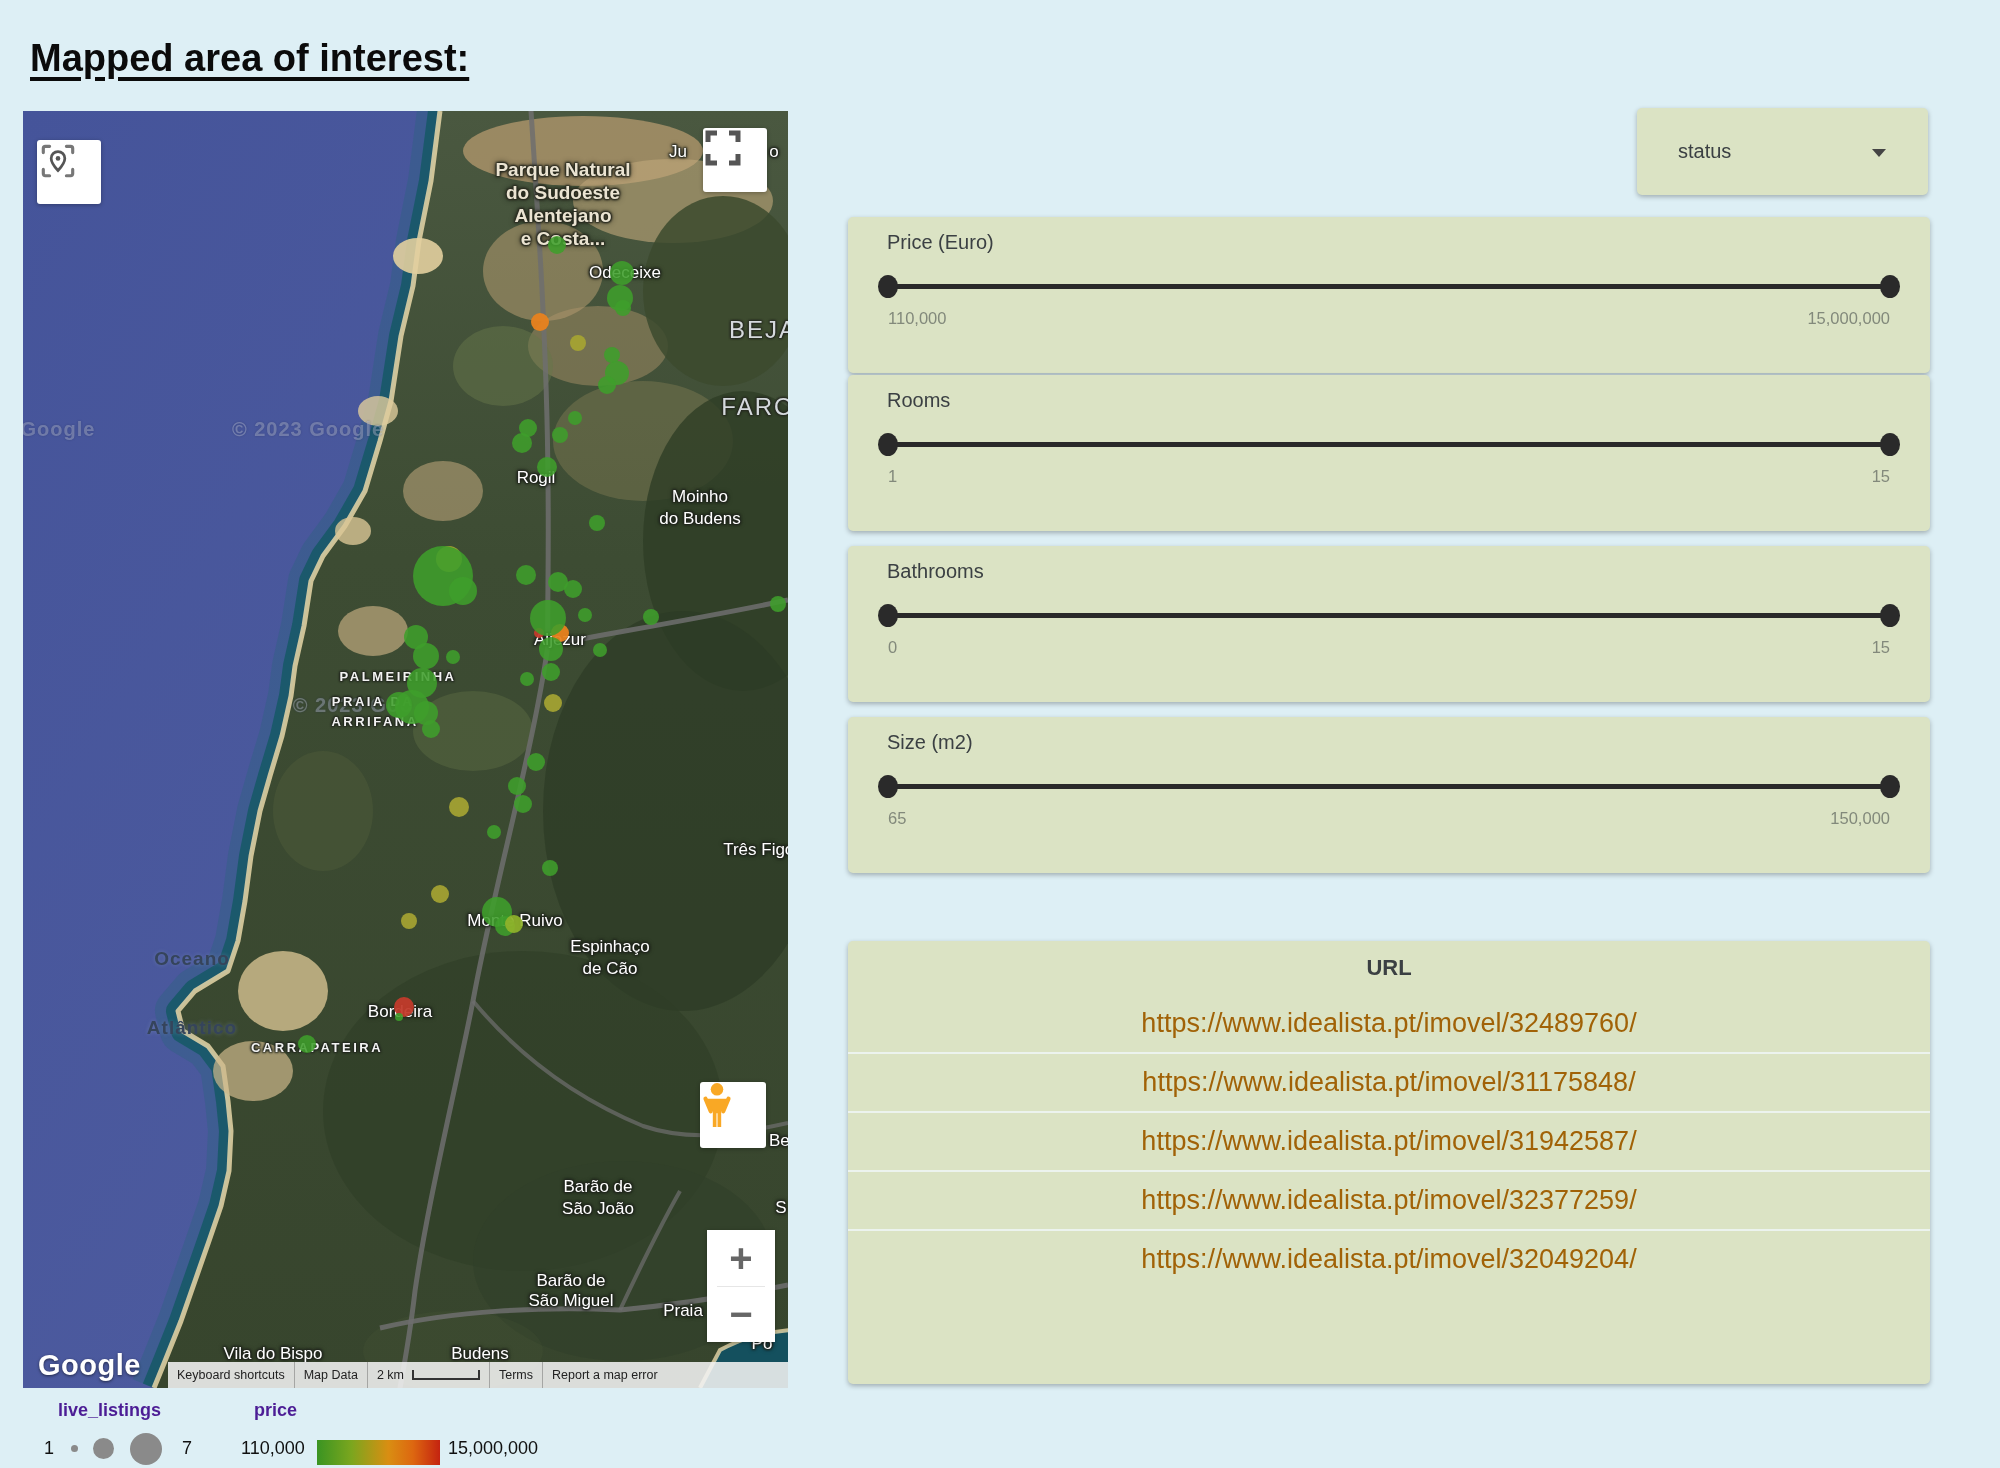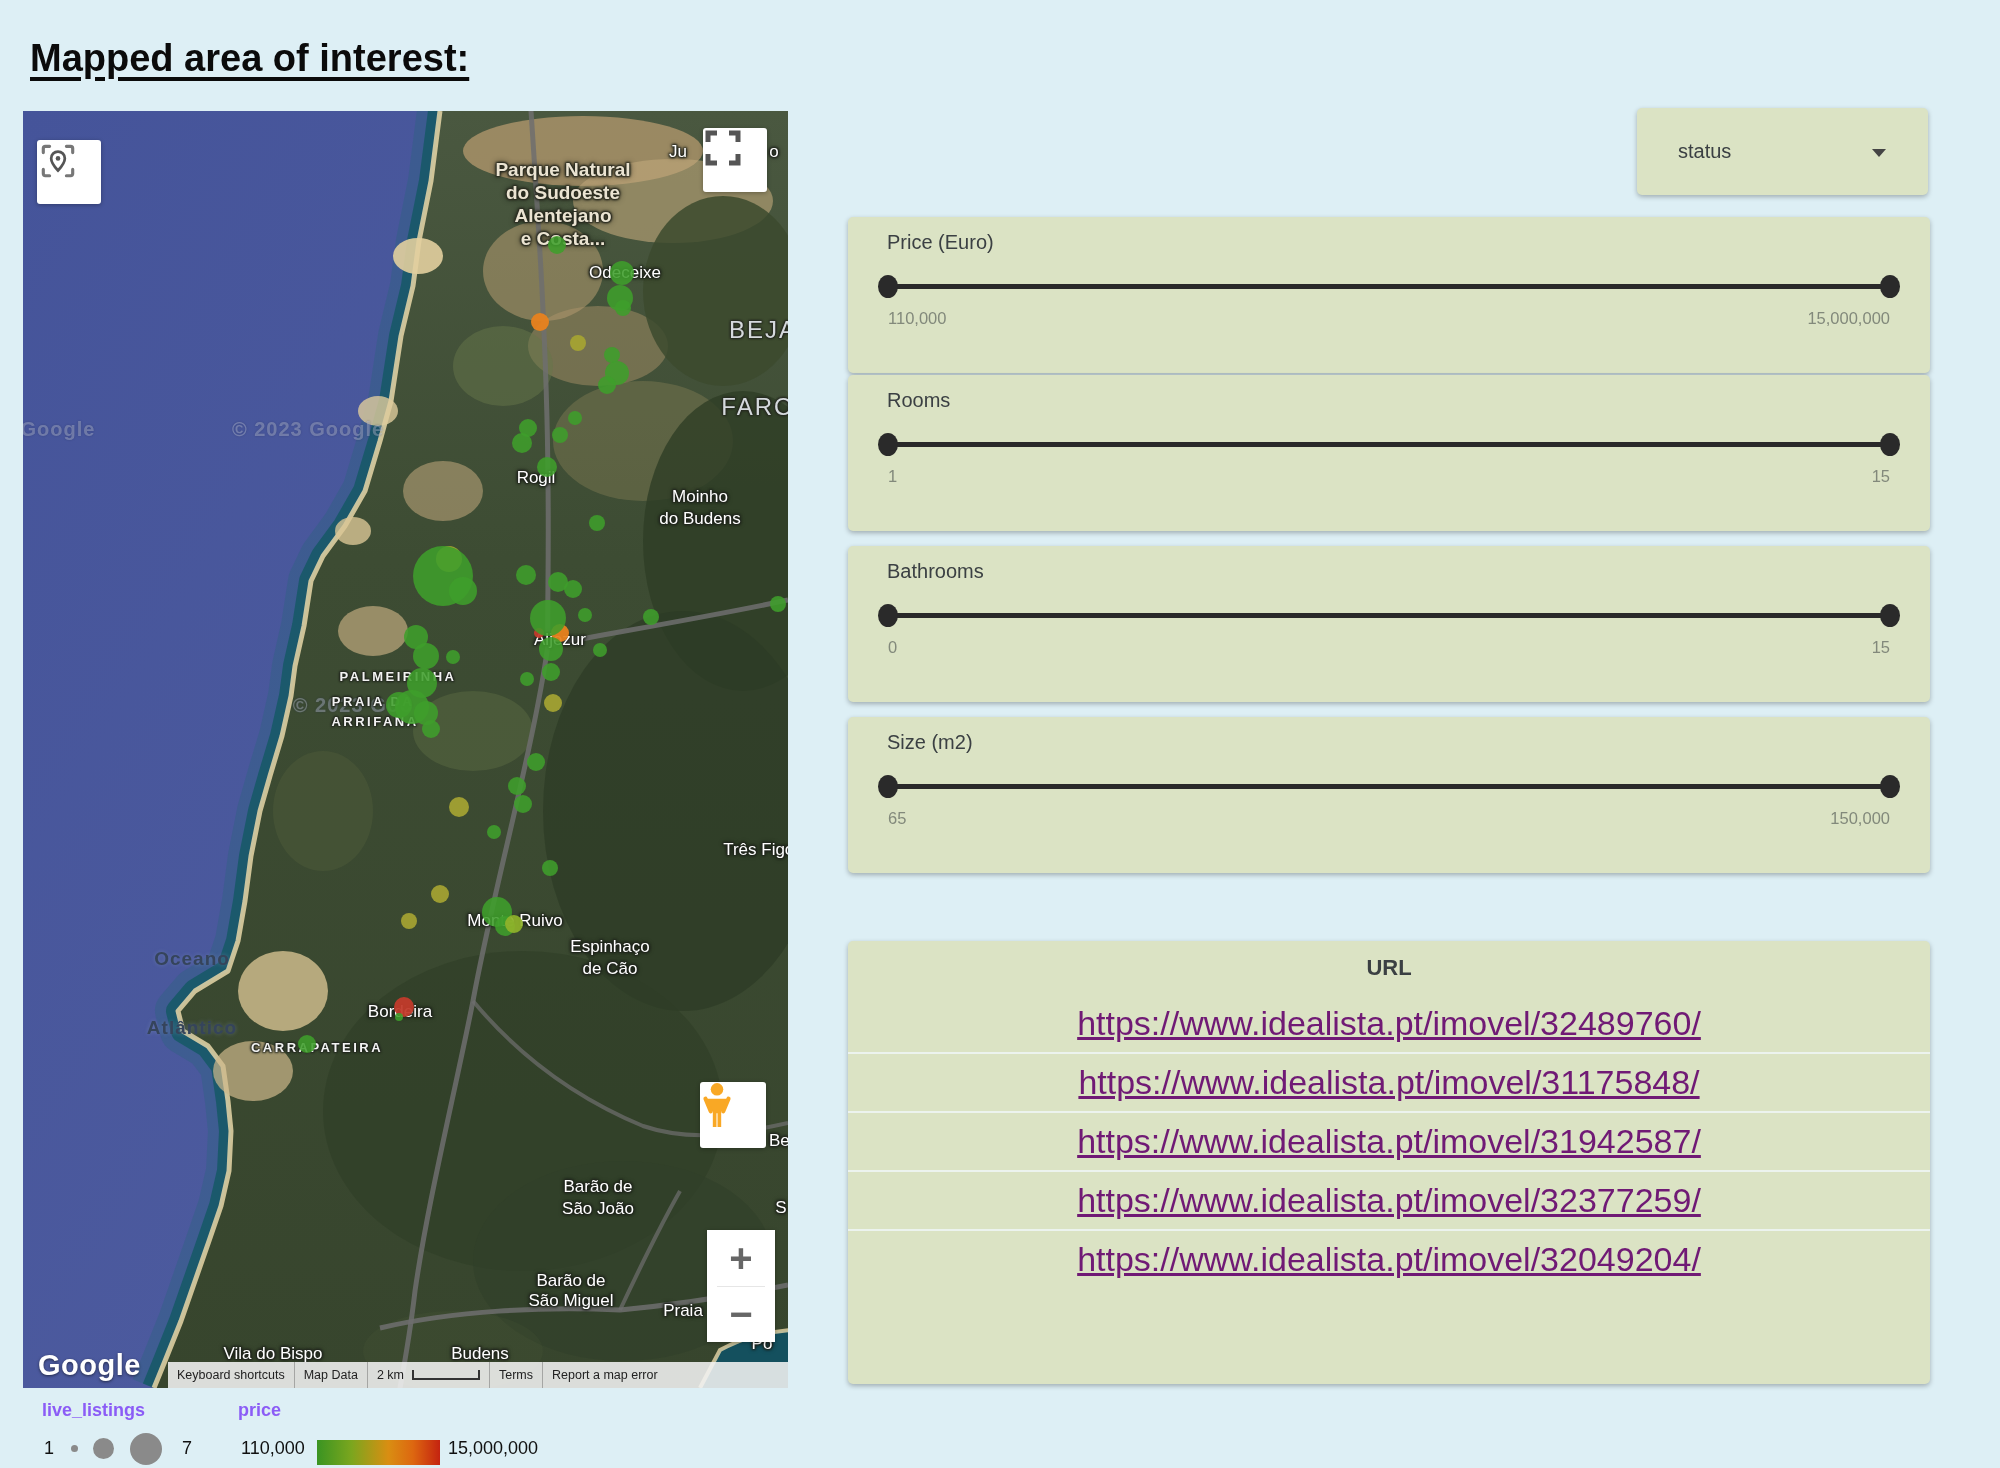--- a/index.html
+++ b/index.html
@@ -79,23 +79,23 @@
   .slider-handle.hmin{left:-10px;}
   .slider-handle.hmax{right:-10px;}
   .slider-minmax{position:absolute;left:40px;right:40px;top:92px;display:flex;justify-content:space-between;
     font-size:16.5px;color:#82897b;}
   
   .url-panel{top:941px;height:443px;overflow:hidden;}
   .url-table{width:100%;border-collapse:collapse;}
   .url-table th{height:52px;font-size:22px;font-weight:bold;color:#3b4043;text-align:center;vertical-align:middle;}
   .url-table td{height:55px;text-align:center;vertical-align:middle;}
   .url-table tr + tr td{border-top:2px solid #ecf3ee;}
-  .url-table a{color:#701a75;font-size:34px;text-decoration:underline;cursor:pointer;}
-  
-  .legend-title{position:absolute;font-size:18px;font-weight:bold;color:#8b5cf6;}
+  .url-table a{color:#a16207;font-size:27px;cursor:pointer;}
+  
+  .legend-title{position:absolute;font-size:18px;font-weight:bold;color:#4c1d95;margin-left:16px;}
   .legend-val{position:absolute;font-size:18px;color:#101010;}
   .legend-dot{position:absolute;border-radius:50%;background:#8a8a8a;}
   .legend-grad{
     position:absolute;left:317px;top:1440px;width:123px;height:25px;
     background:linear-gradient(90deg,#3a9422 0%,#7ba61e 28%,#d98e12 58%,#dd6710 78%,#c42310 100%);
   }
 </style>
 </head>
 <body>
 

